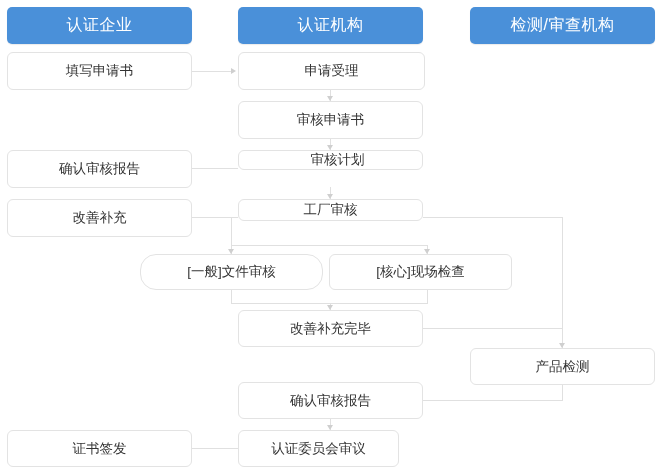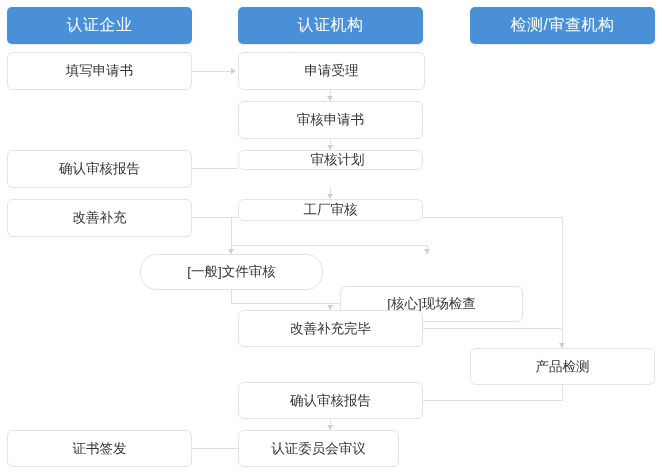--- a/index.html
+++ b/index.html
@@ -145,21 +145,21 @@
   </div>
 
   <div class="node" style="left:238px; top:199px; width:185px; height:22px;">
     <span>工厂审核</span>
   </div>
 
   <div class="node" style="left:140px; top:254px; width:183px; height:36px;border-radius:16px;">
     <span>[一般]文件审核</span>
   </div>
 
-  <div class="node" style="left:340px; top:254px; width:183px; height:36px;margin-top:32px;">
+  <div class="node" style="left:329px; top:254px; width:183px; height:36px;">
     <span>[核心]现场检查</span>
   </div>
 
   <div class="node" style="left:238px; top:310px; width:185px; height:37px;">
     <span>改善补充完毕</span>
   </div>
 
   <div class="node" style="left:470px; top:348px; width:185px; height:37px;">
     <span>产品检测</span>
   </div>

